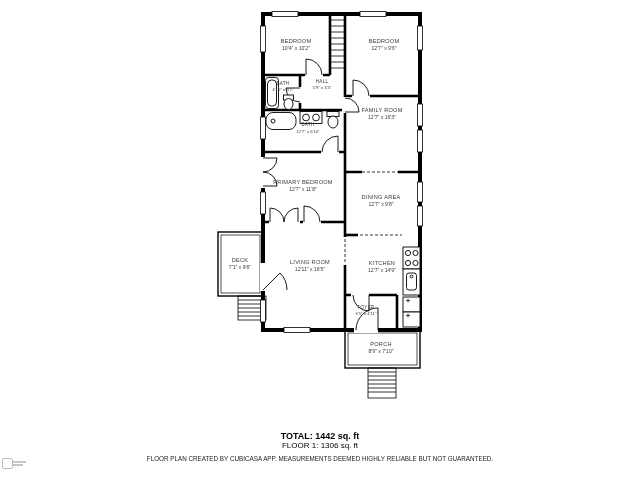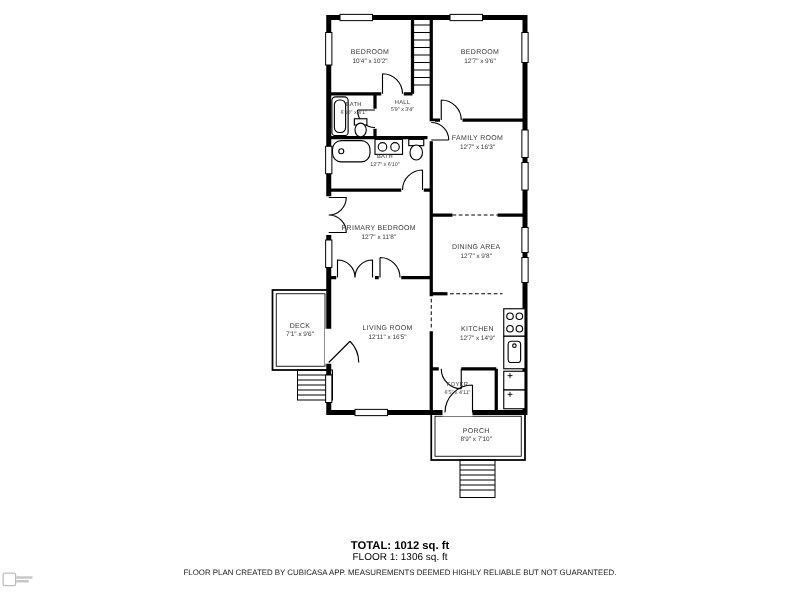--- a/index.html
+++ b/index.html
@@ -210,21 +210,21 @@
       </g>
       <g>
         <text class="room-name" x="381" y="346">PORCH</text>
         <text class="room-dims" x="381" y="353">8'9" x 7'10"</text>
       </g>
     </g>
   </svg>
 
   
   <div class="summary">
-    <div class="total">TOTAL: 1012 sq. ft</div>
+    <div class="total">TOTAL: 1442 sq. ft</div>
     <div class="line">FLOOR 1: 1306 sq. ft</div>
     <div class="disclaimer">FLOOR PLAN CREATED BY CUBICASA APP. MEASUREMENTS DEEMED HIGHLY RELIABLE BUT NOT GUARANTEED.</div>
   </div>
 
   
   <div class="watermark">
     <div class="blob"></div>
     <div class="bar1"></div>
     <div class="bar2"></div>
   </div>

